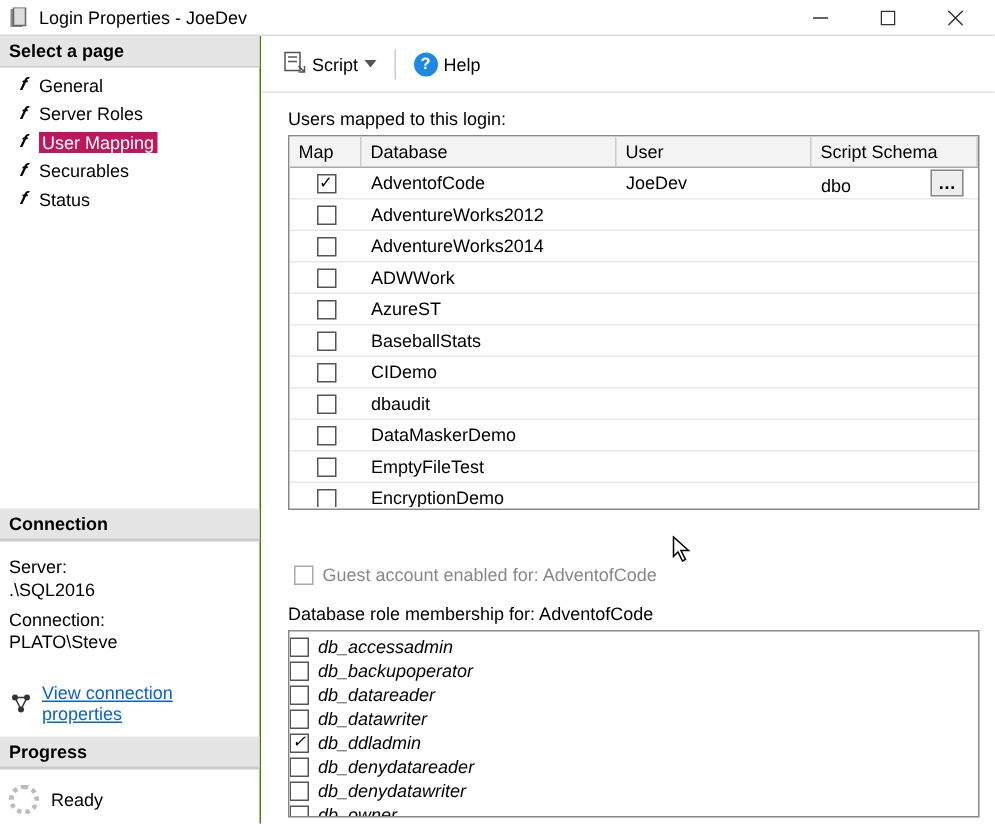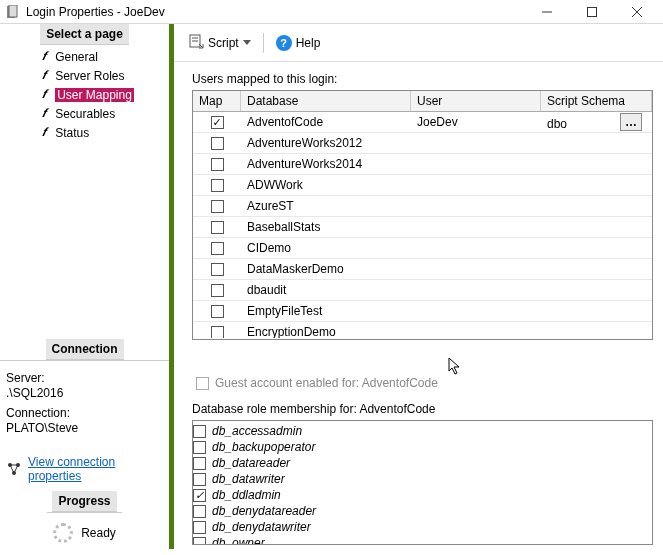--- a/index.html
+++ b/index.html
@@ -3,21 +3,21 @@
 <meta charset="utf-8">
 <style>
   * { box-sizing: border-box; margin: 0; padding: 0; font-family: "Segoe UI", Tahoma, sans-serif; font-size: 12px; color: #000; }
   body { background: #fff; width: 663px; height: 555px; overflow: hidden; }
   .titlebar { height: 24px; display: flex; align-items: center; padding: 0 4px; border-bottom: 1px solid #d9d9d9; }
   .titlebar .appicon { width: 16px; height: 16px; margin-right: 6px; display:flex; align-items:center; justify-content:center; }
   .titlebar .title { flex: 1; }
   .titlebar .winbtn { width: 45px; height: 28px; display: flex; align-items: center; justify-content: center; }
   .titlebar .winbtn svg { stroke: #333; }
   .body { display: flex; height: calc(100% - 30px); }
-  .leftpanel { width: 174px; border-right: 5px solid #4d7c0f; display:flex; flex-direction:column;align-items:center; }
+  .leftpanel { width: 174px; border-right: 1px solid #4d7c0f; display:flex; flex-direction:column; }
   .section-head { background: #e5e5e5; font-weight: bold; padding: 3px 6px; border-bottom: 1px solid #ccc; }
   .page-list { padding: 2px 0; flex:0 0 auto; }
   .page-item { display:flex; align-items:center; padding: 2px 6px 2px 8px; gap:4px; cursor:default; }
   .page-item.selected span.lbl { background:#be185d; color:#fff; padding:0 2px; }
   .page-item .glyph { width:14px; display:inline-block; text-align:center; font-family: serif; font-style:italic; }
   .spacer { flex:1; }
   .conn-block { padding: 4px 6px 8px 6px; border-top:1px solid #ccc; }
   .conn-block .lbl { margin-top:6px; }
   .conn-block .val { margin-left:0; margin-top:1px; }
   .conn-link-row { display:flex; align-items:center; gap:6px; margin-top:20px; }
@@ -238,31 +238,31 @@
               <div class="c col-db">CIDemo</div>
               <div class="c col-user"></div>
               <div class="c col-schema" style="display:flex;align-items:center">
                 <span></span>
               </div>
             </div>
             <div class="grid-row">
               <div class="c chkcell">
                 <span class="chk"></span>
               </div>
+              <div class="c col-db">dbaudit</div>
+              <div class="c col-user"></div>
+              <div class="c col-schema" style="display:flex;align-items:center">
+                <span></span>
+              </div>
+            </div>
+            <div class="grid-row">
+              <div class="c chkcell">
+                <span class="chk"></span>
+              </div>
               <div class="c col-db">DataMaskerDemo</div>
-              <div class="c col-user"></div>
-              <div class="c col-schema" style="display:flex;align-items:center">
-                <span></span>
-              </div>
-            </div>
-            <div class="grid-row">
-              <div class="c chkcell">
-                <span class="chk"></span>
-              </div>
-              <div class="c col-db">dbaudit</div>
               <div class="c col-user"></div>
               <div class="c col-schema" style="display:flex;align-items:center">
                 <span></span>
               </div>
             </div>
             <div class="grid-row">
               <div class="c chkcell">
                 <span class="chk"></span>
               </div>
               <div class="c col-db">EmptyFileTest</div>

